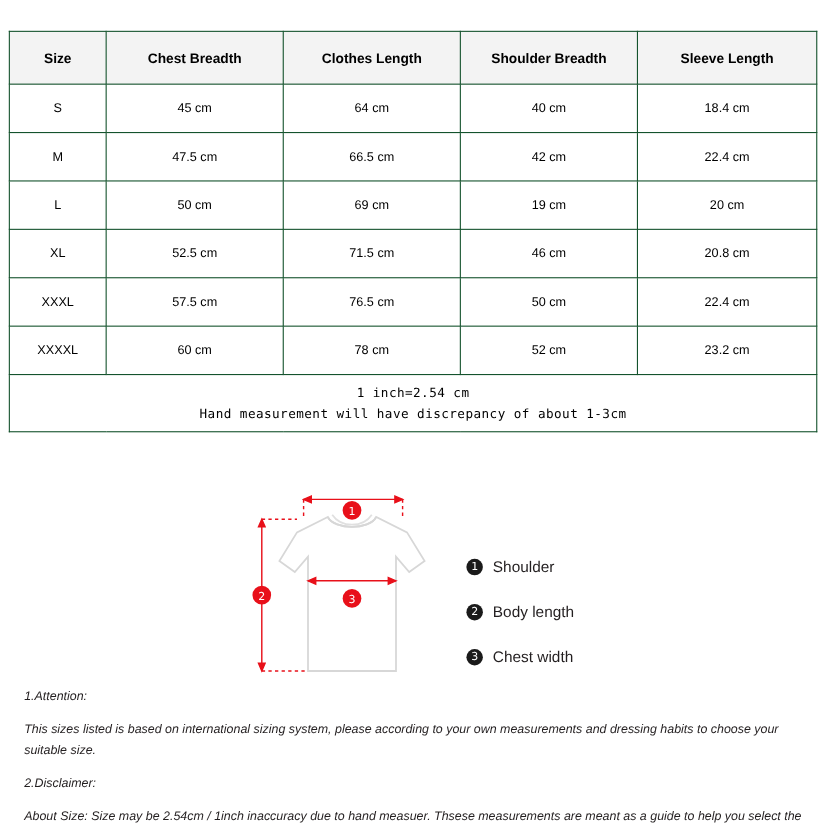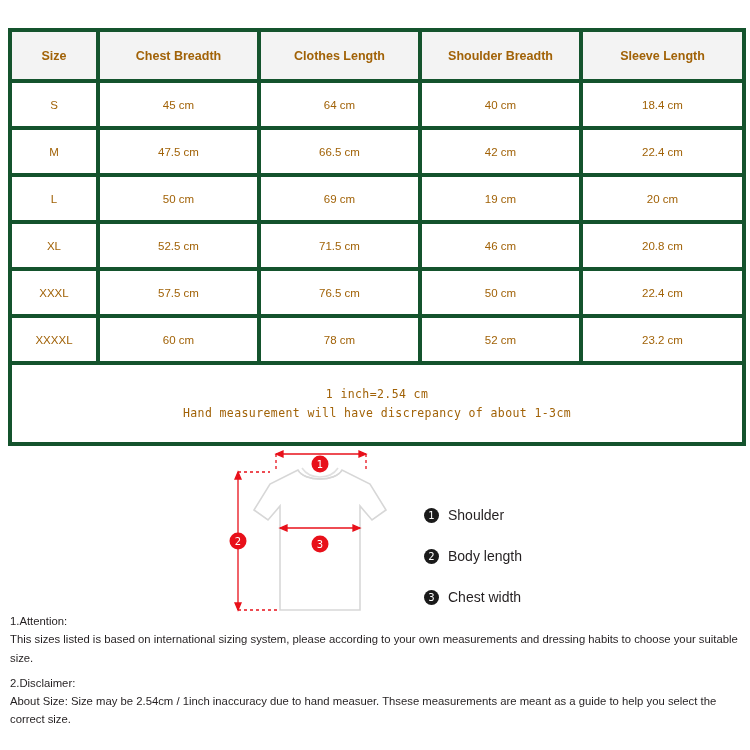--- a/index.html
+++ b/index.html
@@ -23,43 +23,43 @@
     top: 28px;
     width: 734px;
   }
   table.size-table {
     border-collapse: collapse;
     width: 100%;
     table-layout: fixed;
   }
   table.size-table th,
   table.size-table td {
-    border: 4px solid #14532d;
+    border: 1px solid #14532d;
     text-align: center;
     vertical-align: middle;
     font-size: 11.5px;
-    color: #a16207;
+    color: #000000;
     height: 41px;
     font-weight: normal;
   }
   table.size-table thead th {
     background: #f3f3f3;
     font-weight: bold;
     font-size: 12.5px;
     height: 45px;
   }
   table.size-table col.c0 { width: 88px; }
   table.size-table col.c1 { width: 161px; }
   table.size-table col.c2 { width: 161px; }
   table.size-table col.c3 { width: 161px; }
   table.size-table col.c4 { width: 163px; }
 
   td.note-cell {
     height: 55px;
-    padding: 18px 4px;
+    padding: 5px 4px;
     font-family: "DejaVu Sans Mono", monospace;
     font-size: 10.5px;
     font-weight: bold;
     letter-spacing: 0.4px;
     line-height: 1.65;
   }
 
   
   .diagram {
     position: absolute;
@@ -105,21 +105,22 @@
     top: 612px;
     width: 732px;
     font-size: 11.3px;
     line-height: 1.62;
     color: #231f20;
   }
   .notes .head {
     margin-top: 7px;
   }
   .notes p {
-    margin: 0;
+    margin: 12px;
+    font-style: italic;
   }
 </style>
 </head>
 <body>
 
 <div class="table-wrap">
   <table class="size-table">
     <colgroup>
       <col class="c0">
         <col class="c1">

